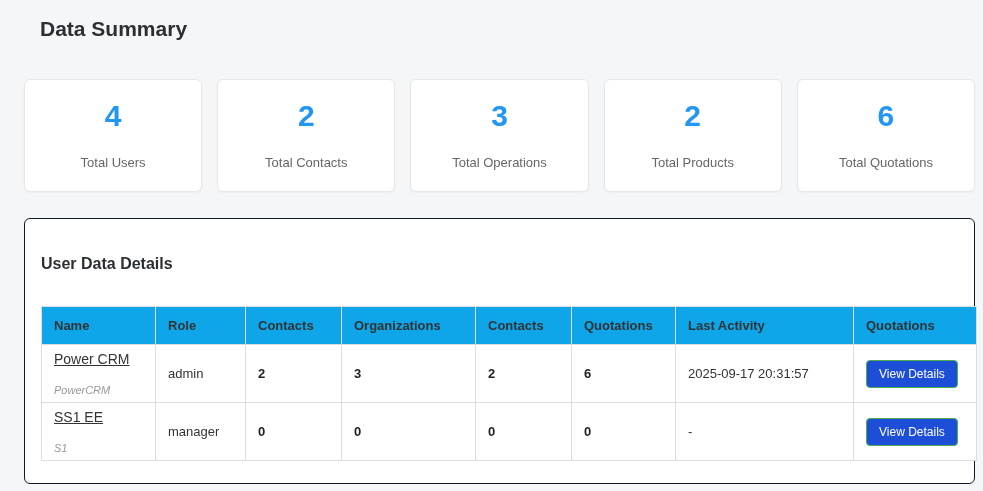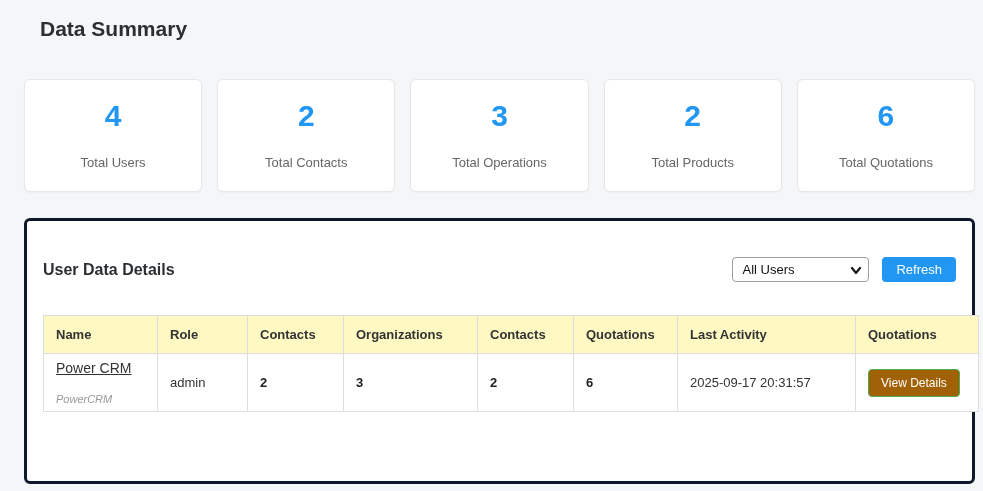--- a/index.html
+++ b/index.html
@@ -48,21 +48,21 @@
   .stat-label {
     color: #666;
     font-size: 13px;
     margin-top: 10px;
   }
 
   
   .panel {
     margin: 26px 8px 0 8px;
     background: #ffffff;
-    border: 3px solid #0f172a;
+    border: 1px solid #0f172a;
     border-radius: 6px;
     padding: 36px 16px 18px 16px;
     height: 266px;
   }
   .panel-header {
     display: flex;
     align-items: center;
     justify-content: space-between;
   }
   .panel-title {
@@ -115,31 +115,31 @@
     table-layout: fixed;
     font-size: 13px;
   }
   .data-table th, .data-table td {
     border: 1px solid #ddd;
     padding: 6px 12px;
     text-align: left;
     vertical-align: middle;
   }
   .data-table thead th {
-    background: #fef9c3;
+    background: #0ea5e9;
     font-weight: 700;
     color: #333;
     height: 38px;
   }
   .data-table tbody td { height: 58px; background: #fff; }
   .cell-name { font-size: 14px; color: #333; text-decoration: underline; }
   .cell-sub { font-size: 11px; font-style: italic; color: #999; margin-top: 17px; }
   .cell-num { font-weight: 700; color: #222; }
   .btn-view {
-    background: #a16207;
+    background: #1d4ed8;
     border: 1px solid #4cae4c;
     border-radius: 4px;
     color: #fff;
     font-family: "Liberation Sans", sans-serif;
     font-size: 12px;
     padding: 6px 12px;
     cursor: pointer;
   }
 </style>
 </head>
@@ -168,31 +168,20 @@
     </div>
     <div class="stat-card">
       <div class="stat-value">6</div>
       <div class="stat-label">Total Quotations</div>
     </div>
   </div>
 
   <div class="panel">
     <div class="panel-header">
       <h2 class="panel-title">User Data Details</h2>
-      <div class="panel-controls">
-        <div class="select-wrap">
-          <select class="user-filter">
-            <option>All Users</option>
-          </select>
-          <svg class="select-chevron" width="12" height="12" viewBox="0 0 12 12">
-            <polyline points="2,4 6,9 10,4" fill="none" stroke="#1a1a1a" stroke-width="2.2" stroke-linecap="round" stroke-linejoin="round"></polyline>
-          </svg>
-        </div>
-        <button class="btn-refresh">Refresh</button>
-      </div>
     </div>
 
     <table class="data-table">
       <colgroup>
         <col style="width:114px">
           <col style="width:90px">
           <col style="width:96px">
           <col style="width:134px">
         <col style="width:96px">
           <col style="width:104px">
@@ -220,17 +209,32 @@
           <td>admin</td>
           <td class="cell-num">2</td>
           <td class="cell-num">3</td>
           <td class="cell-num">2</td>
           <td class="cell-num">6</td>
           <td>2025-09-17 20:31:57</td>
           <td>
             <button class="btn-view">View Details</button>
           </td>
         </tr>
+        <tr>
+          <td>
+            <div class="cell-name">SS1 EE</div>
+            <div class="cell-sub">S1</div>
+          </td>
+          <td>manager</td>
+          <td class="cell-num">0</td>
+          <td class="cell-num">0</td>
+          <td class="cell-num">0</td>
+          <td class="cell-num">0</td>
+          <td>-</td>
+          <td>
+            <button class="btn-view">View Details</button>
+          </td>
+        </tr>
       </tbody>
     </table>
   </div>
 
 </div>
 
 </body></html>

